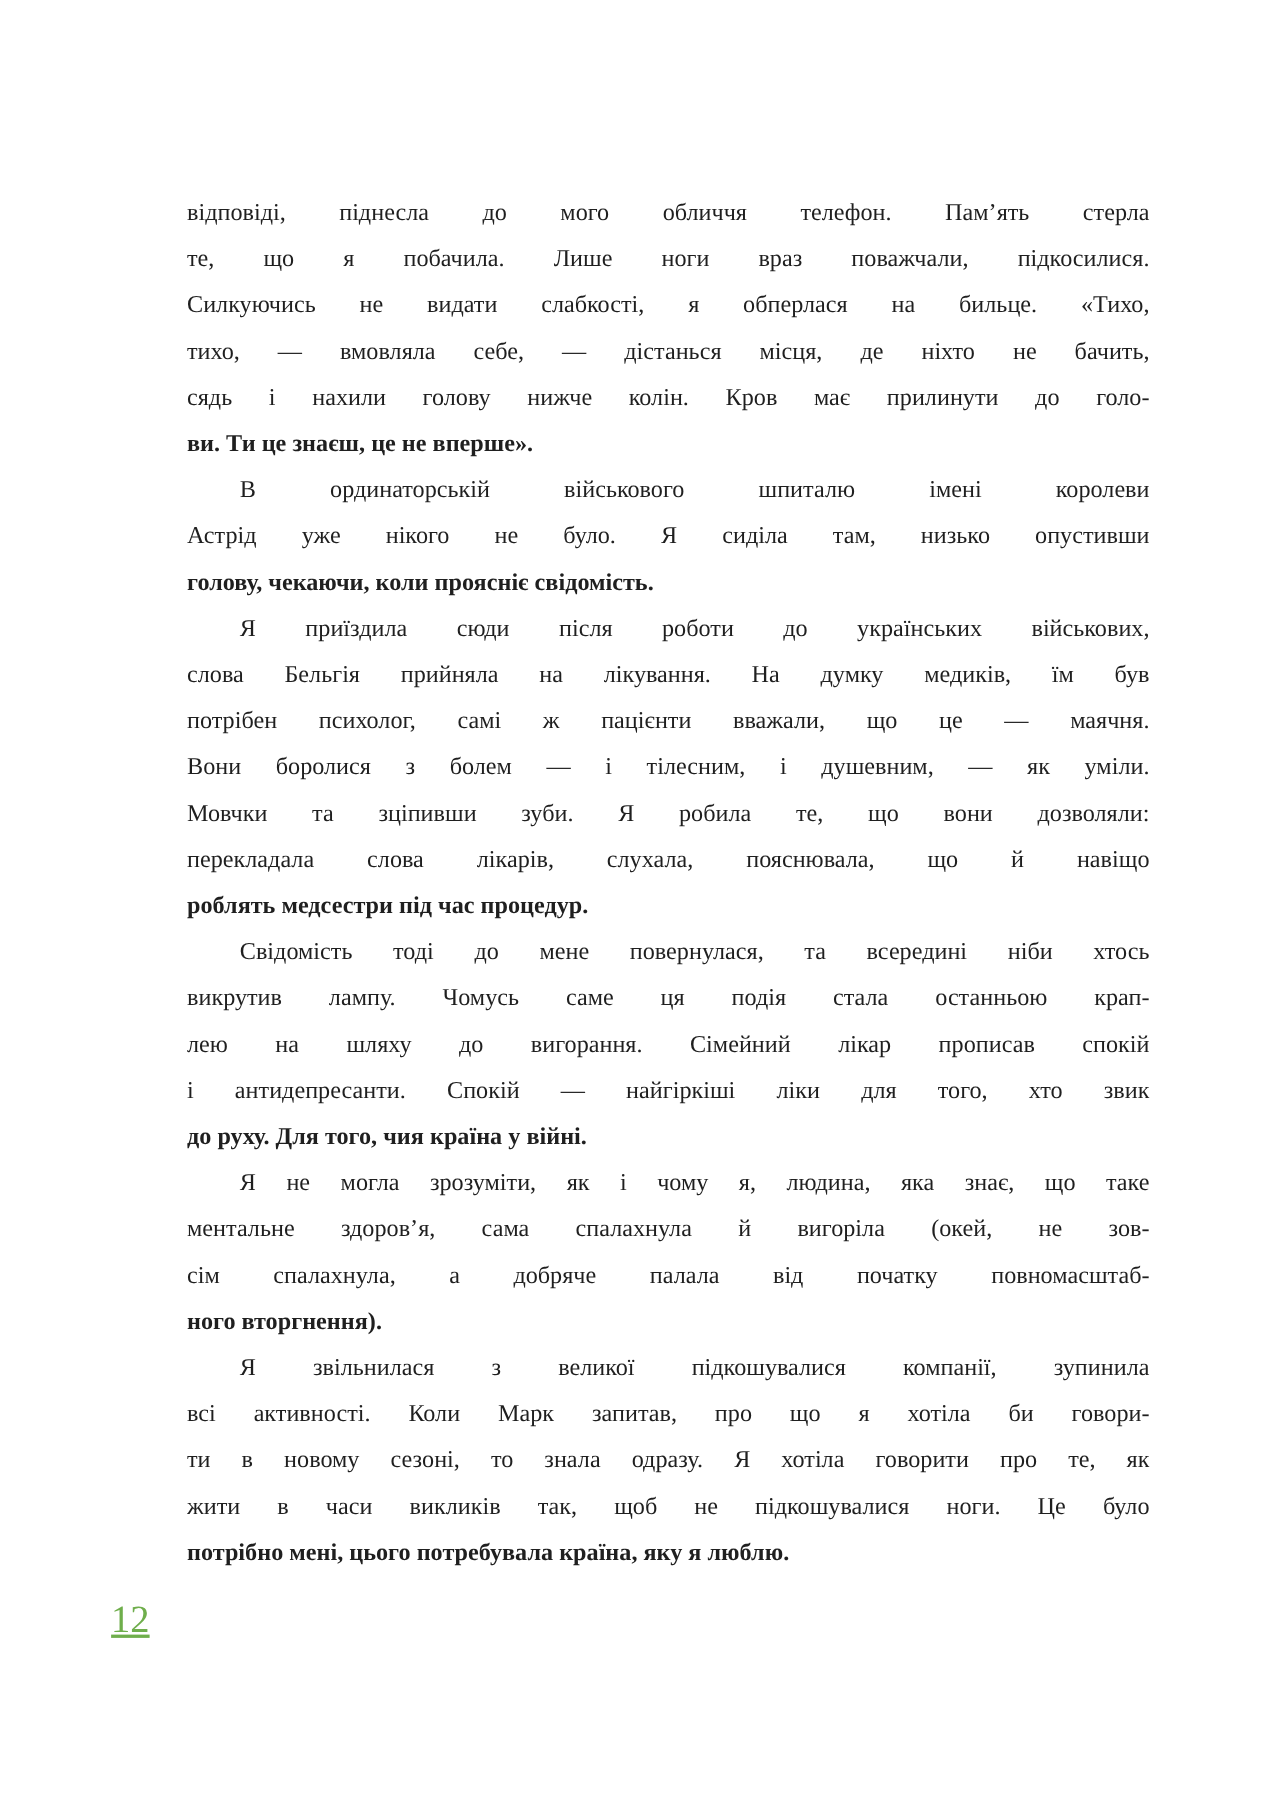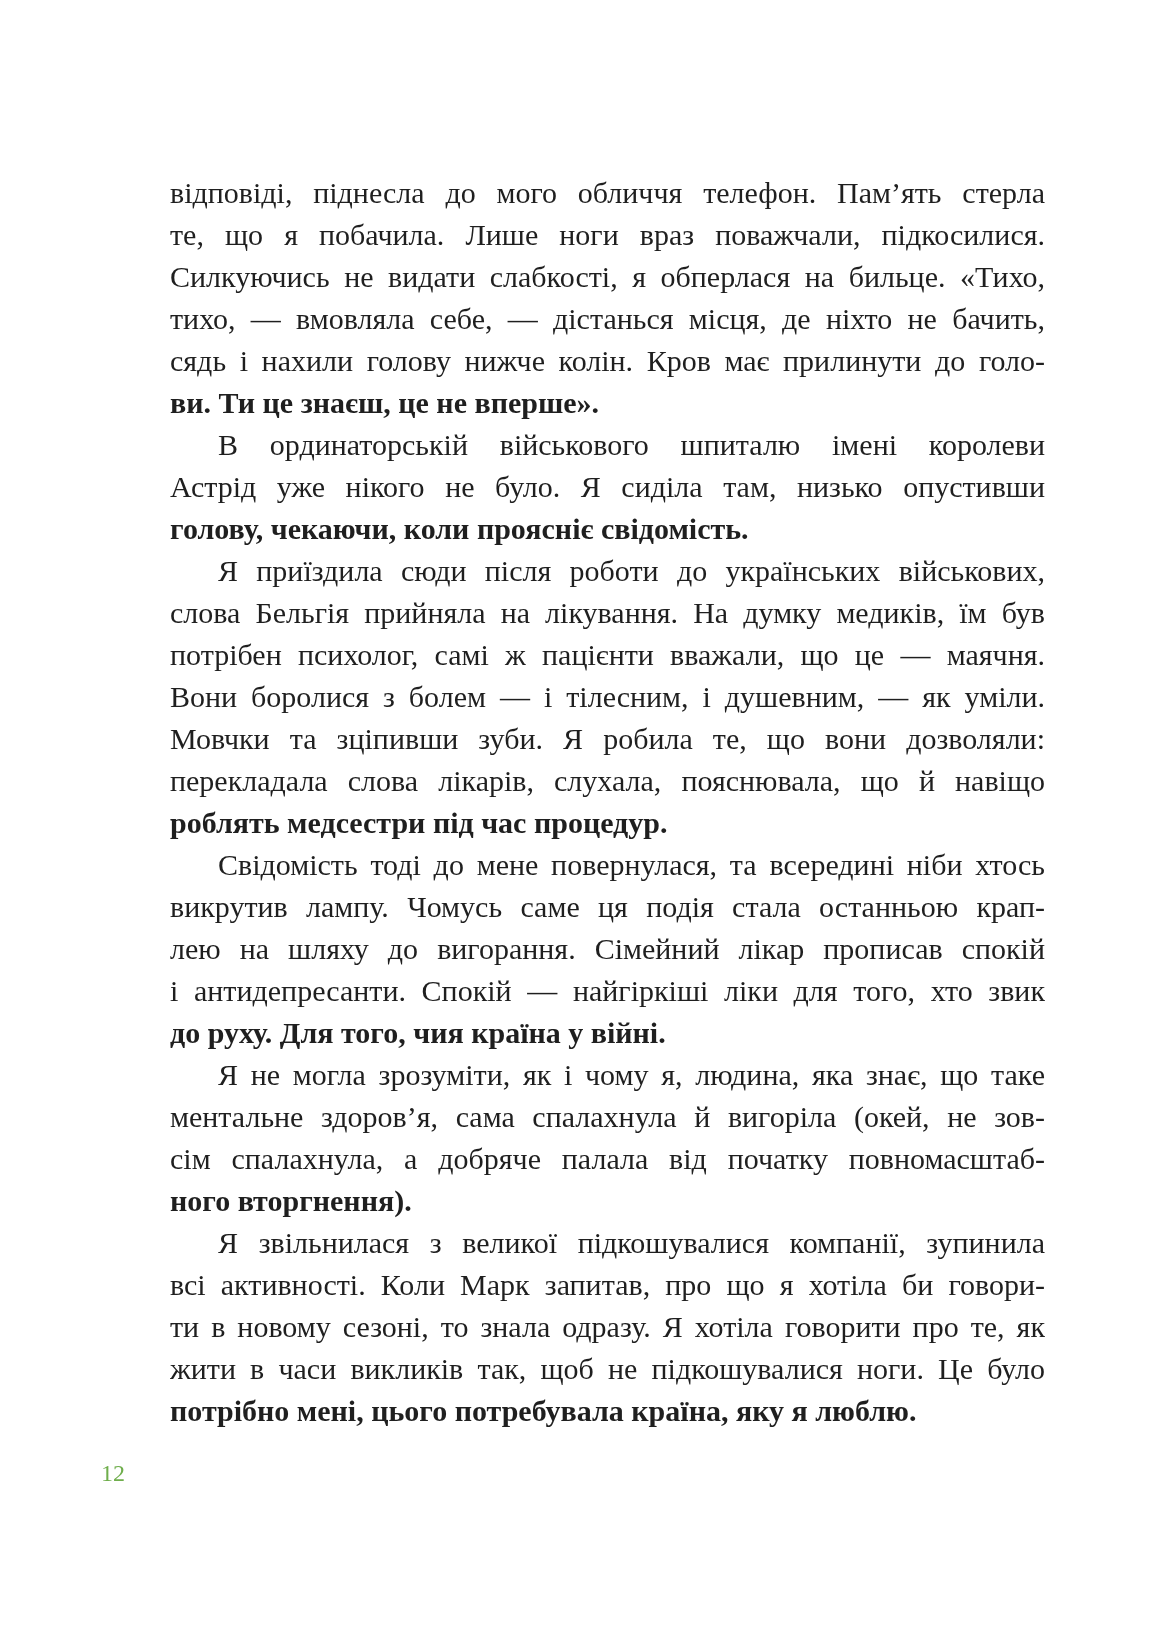--- a/index.html
+++ b/index.html
@@ -14,21 +14,21 @@
     background: #ffffff;
     overflow: hidden;
     font-family: "Liberation Serif", "DejaVu Serif", serif;
   }
   .text-block {
     position: absolute;
     left: 170px;
     top: 172px;
     width: 875px;
     color: #1f1f1f;
-    font-size: 30px;
+    font-size: 22px;
     line-height: 42px;
   }
   .paragraph {
     margin: 0;
     padding: 0;
   }
   .line {
     white-space: nowrap;
     overflow: hidden;
     text-align: justify;
@@ -42,23 +42,24 @@
     font-weight: bold;
     -moz-text-align-last: left;
   }
   .paragraph.indent .line.first {
     padding-left: 48px;
   }
   .page-number {
     position: absolute;
     left: 101px;
     top: 1452px;
-    font-size: 24px;
+    font-size: 35px;
     line-height: 42px;
     color: #6fae4c;
+    text-decoration: underline;
   }
 </style>
 </head>
 <body>
 
 <div class="book-page">
   <main class="text-block" id="text-block" style="color: rgb(31, 31, 31);">
       <div class="paragraph">
         <div class="line first">відповіді, піднесла до мого обличчя телефон. Пам’ять стерла</div>
         <div class="line">те, що я побачила. Лише ноги враз поважчали, підкосилися.</div>

